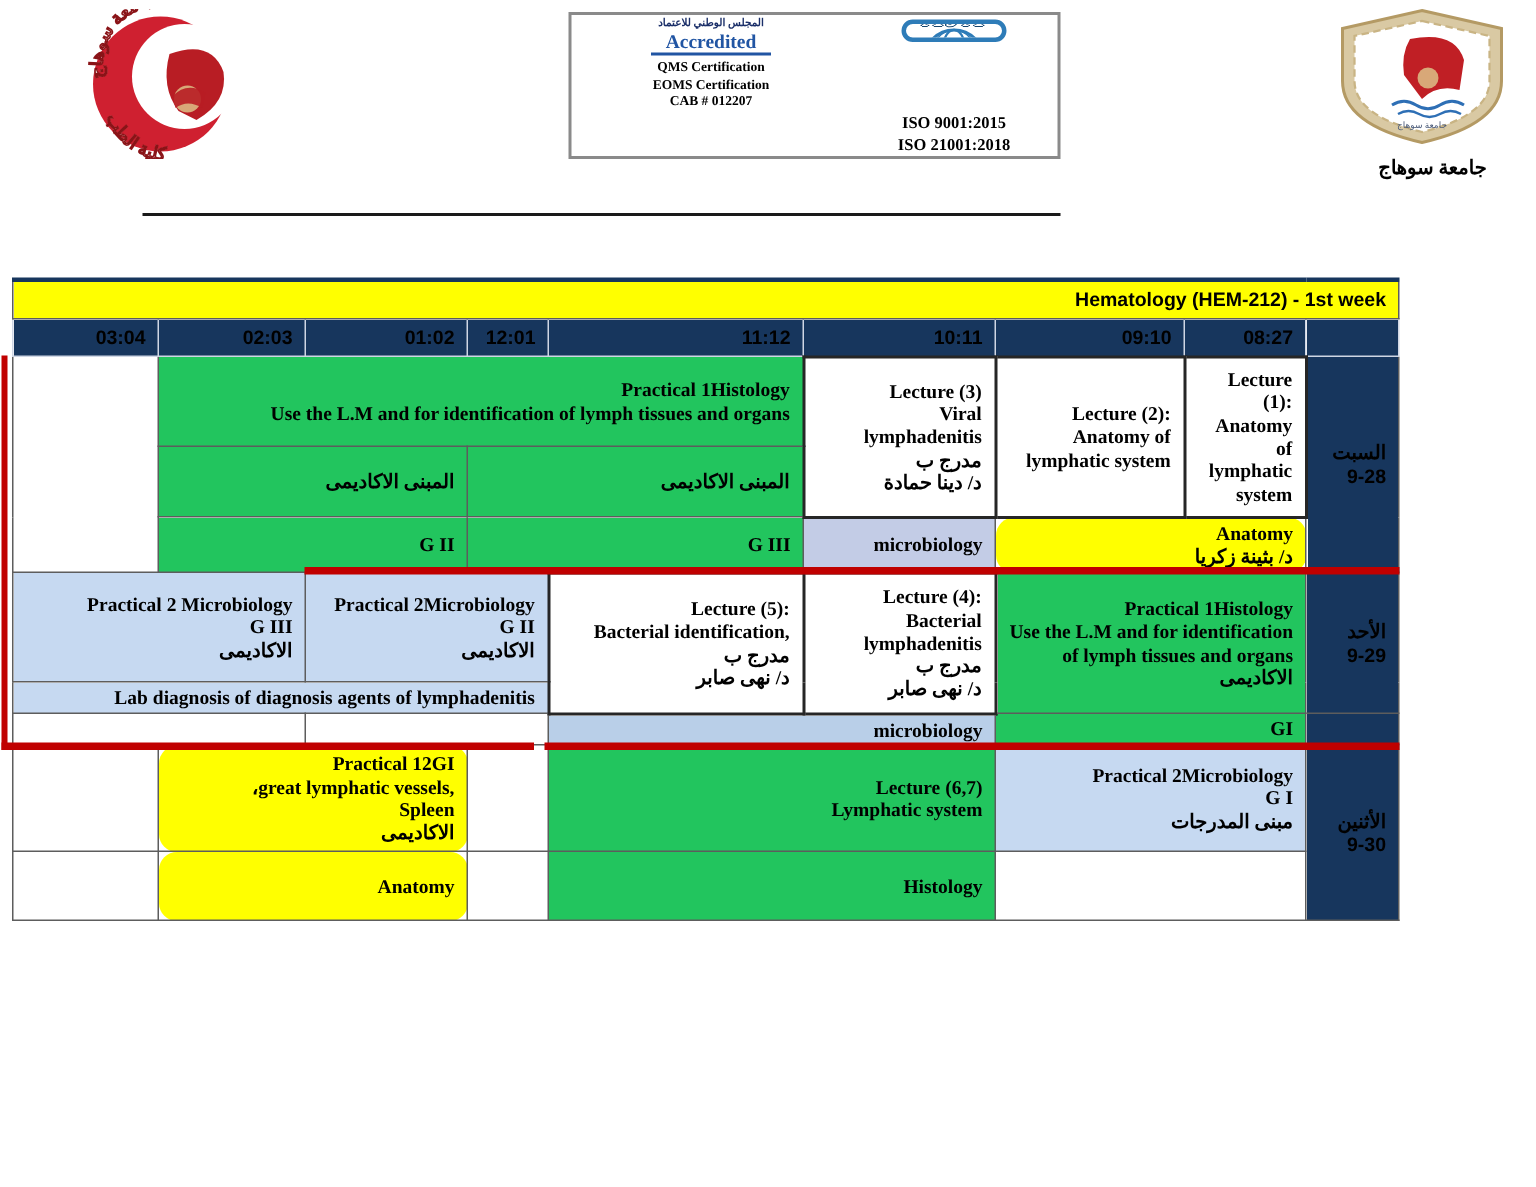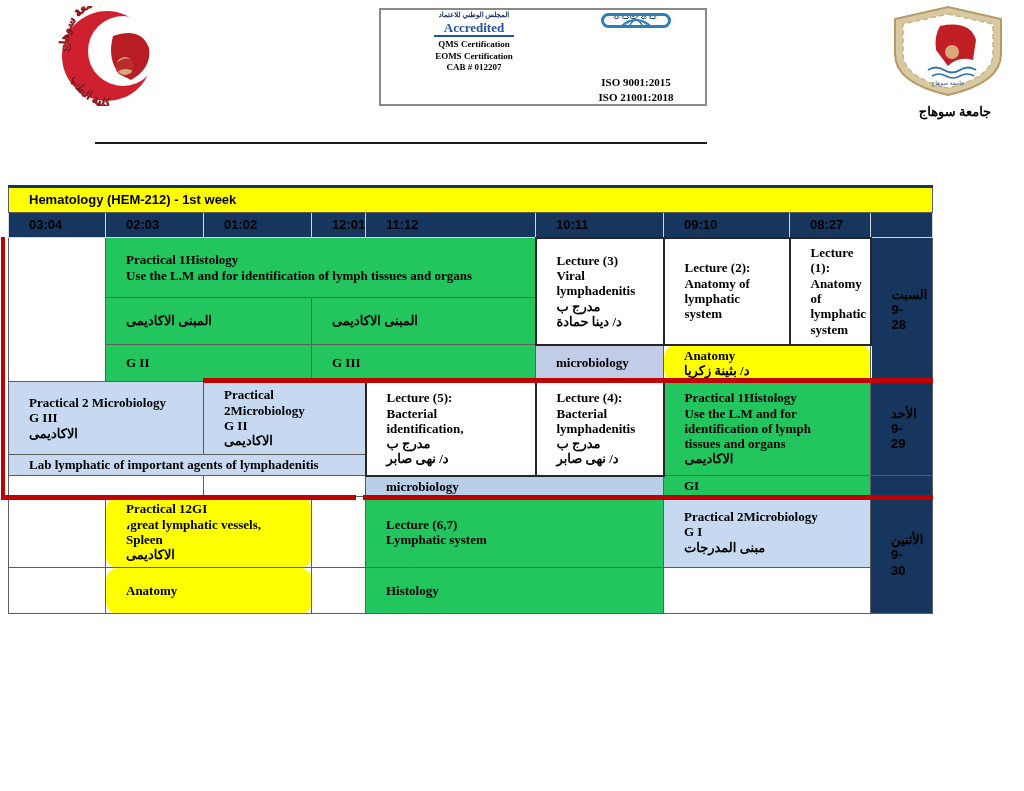--- a/index.html
+++ b/index.html
@@ -33,22 +33,22 @@
             font-family:"Liberation Serif",serif;font-weight:bold;font-size:19px;letter-spacing:2px;
             text-shadow:-1px 0 #16456e,1px 0 #16456e,0 -1px #16456e,0 1px #16456e;}
   .aja-lines{font-size:11px;font-weight:bold;color:#000;line-height:1.3;margin-top:4px;text-align:center;}
   .uni-crest{position:absolute;left:888px;top:4px;width:120px;height:94px;}
   .uni-label{position:absolute;left:900px;top:104px;width:110px;text-align:center;
              font-weight:bold;font-size:13px;color:#000;}
 
   
   .tbl{position:absolute;left:8px;top:185px;width:924px;border-collapse:collapse;
        table-layout:fixed;}
-  .tbl td{border:1px solid #5d5d5d;text-align:left;vertical-align:middle;
-          font-weight:bold;color:#000;font-size:13px;line-height:1.18;padding:1px 20px;
+  .tbl td{border:1px solid #5d5d5d;text-align:right;vertical-align:middle;
+          font-weight:bold;color:#000;font-size:13px;line-height:1.18;padding:1px 8px;
           overflow:hidden;}
   .title-cell{background:#ffff00;color:#17365d;font-family:"Liberation Sans",sans-serif;
               font-size:19px;border-top:3px solid #17365d !important;}
   .hdr{background:#17365d;color:#fff;font-family:"Liberation Sans",sans-serif;
        font-size:12.5px;border:1px solid #cfd6e4 !important;}
   .day{background:#17365d;color:#fff;font-family:"Liberation Sans",sans-serif;font-size:13.5px;}
   .green{background:#22c55e;}
   .yellow{background:#ffff00;border-radius:12px;}
   .bluep{background:#c6d9f1;}
   .bluem{background:#c3cce6;}
@@ -218,21 +218,21 @@
         <div>Practical 1Histology</div>
         <div>Use the L.M and for identification of lymph tissues and organs</div>
         <div class="ar">الاكاديمى</div>
       </td>
       <td class="day" rowspan="2">
         <div>الأحد</div>
         <div>9-29</div>
       </td>
     </tr>
     <tr class="h21">
-      <td class="bluep" colspan="4">Lab lymphatic of important agents of lymphadenitis</td>
+      <td class="bluep" colspan="4">Lab diagnosis of diagnosis agents of lymphadenitis</td>
     </tr>
     <tr class="h21">
       <td colspan="2"></td>
       <td colspan="2"></td>
       <td class="blueb" colspan="2">microbiology</td>
       <td class="green" colspan="2">GI</td>
       <td class="day"></td>
     </tr>
 
     <tr class="h71">

